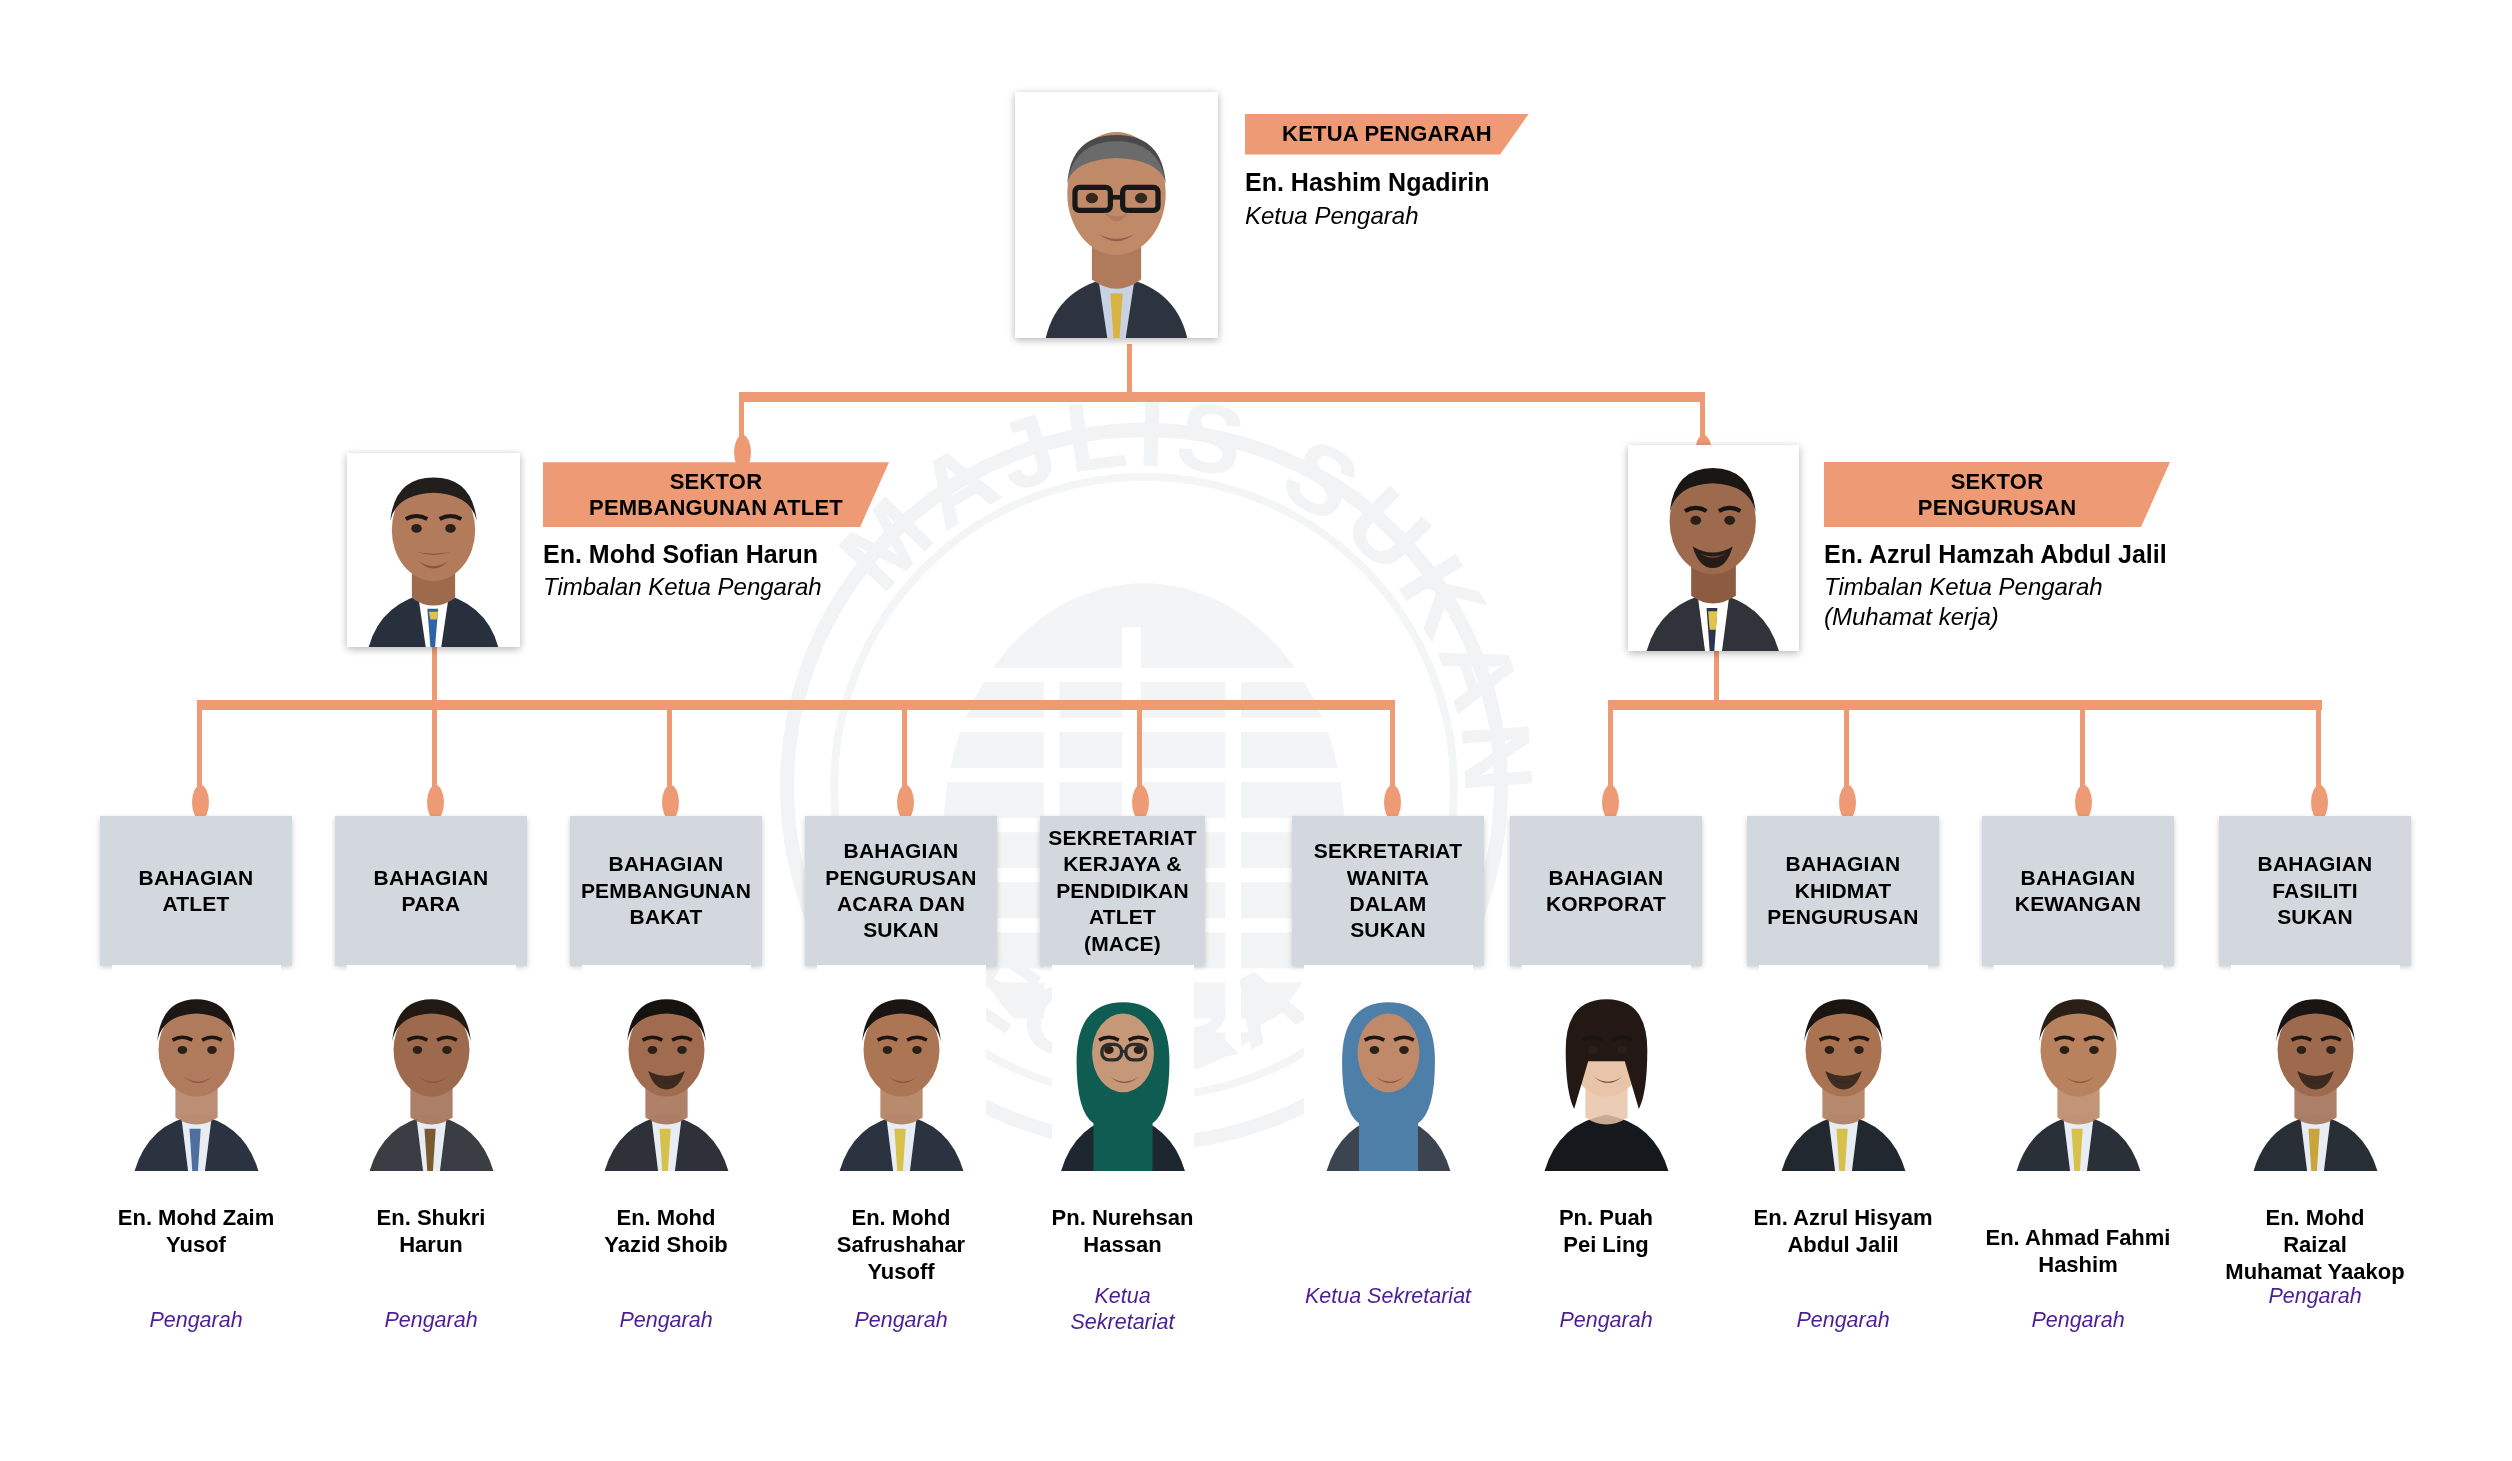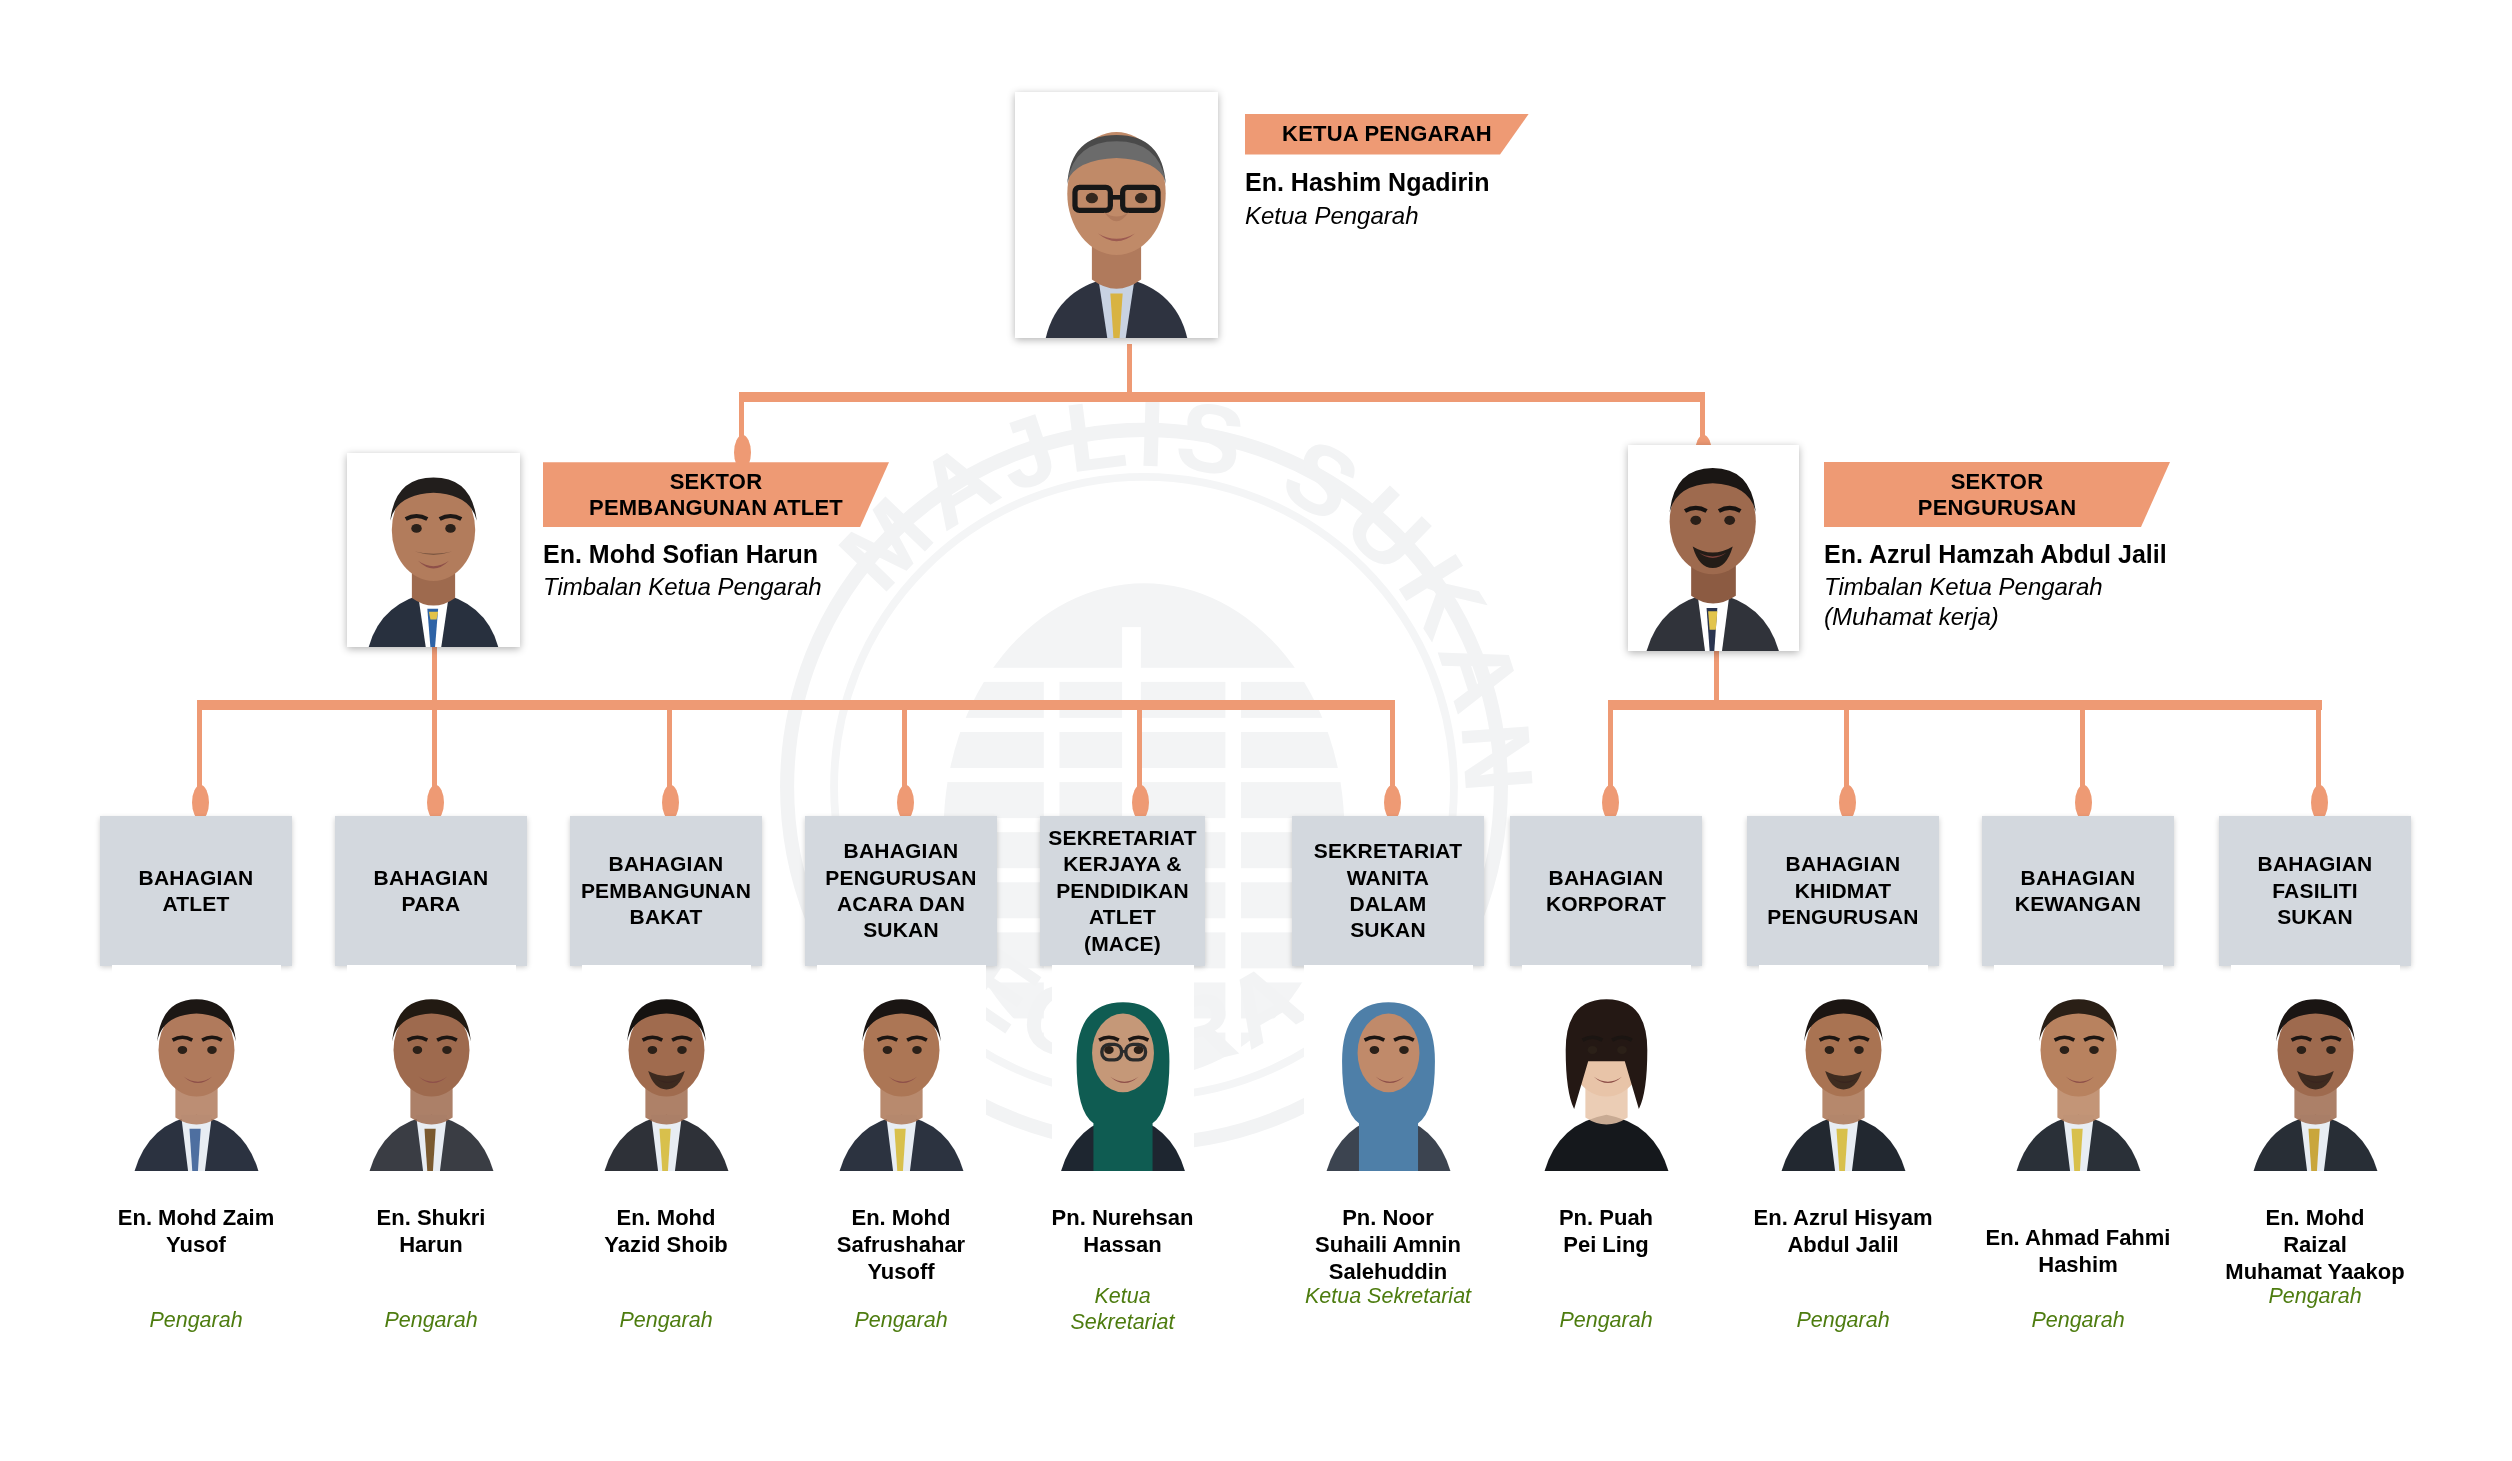--- a/index.html
+++ b/index.html
@@ -77,21 +77,21 @@
     border:9.2px solid #ffffff;
     box-sizing:border-box;
     overflow:hidden;
   }
   .dept .dname{
     position:absolute;left:0;width:100%;
     font-weight:bold;font-size:22px;line-height:1.22;color:#000;
   }
   .dept .drole{
     position:absolute;left:0;width:100%;
-    font-style:italic;font-size:21.5px;line-height:1.2;color:#4d7c0f;
+    font-style:italic;font-size:21.5px;line-height:1.2;color:#4c1d95;
   }
 
   
   .faceSvg{width:100%;height:100%;display:block;background:#fff;}
 </style>
 </head>
 <body>
 
 <div id="chart">
 
@@ -378,21 +378,20 @@
             <ellipse cx="56" cy="54" rx="27" ry="33" fill="#C08A6A"></ellipse>
             <path d="M23 62 q0-42 33-42 q33 0 33 42 q0 36 -12 44 l0 34 l-42 0 l0-34 q-12-8 -12-44z" fill="#4E7FA8"></path>
               <ellipse cx="56" cy="56" rx="22" ry="28" fill="#C08A6A"></ellipse>
             <ellipse cx="46" cy="54" rx="3.4" ry="2.9" fill="#2B2018"></ellipse>
             <ellipse cx="67" cy="54" rx="3.4" ry="2.9" fill="#2B2018"></ellipse>
             <path d="M39 47 q7-4 14 0" stroke="#1B1512" stroke-width="2.5" fill="none"></path>
             <path d="M60 47 q7-4 14 0" stroke="#1B1512" stroke-width="2.5" fill="none"></path>
             <path d="M47 73 q10 7 20 0 q-10 9 -20 0z" fill="#8E5049"></path>
           </svg>
         </div>
-        <div class="dname" style="top: 389px;">Pn. Noor<br>Suhaili Amnin<br>Salehuddin</div>
         <div class="drole" style="top: 468px;">Ketua Sekretariat</div>
       </div>
       <div class="dept" style="left: 1510px; top: 816px; width: 192px; height: 537px;">
         <div class="titlebox" style="width: 192px; height: 150px;">
           <span>BAHAGIAN<br>KORPORAT</span>
         </div>
         <div class="dphoto" style="left: 11.5px; top: 149px; width: 169px; height: 215px;">
           <svg class="faceSvg" viewBox="0 0 112 140" preserveAspectRatio="xMidYMid slice">
             <rect width="112" height="140" fill="#fff"></rect>
             <path d="M12 140 q10-34 44-40 q34 6 44 40z" fill="#15181C"></path>

